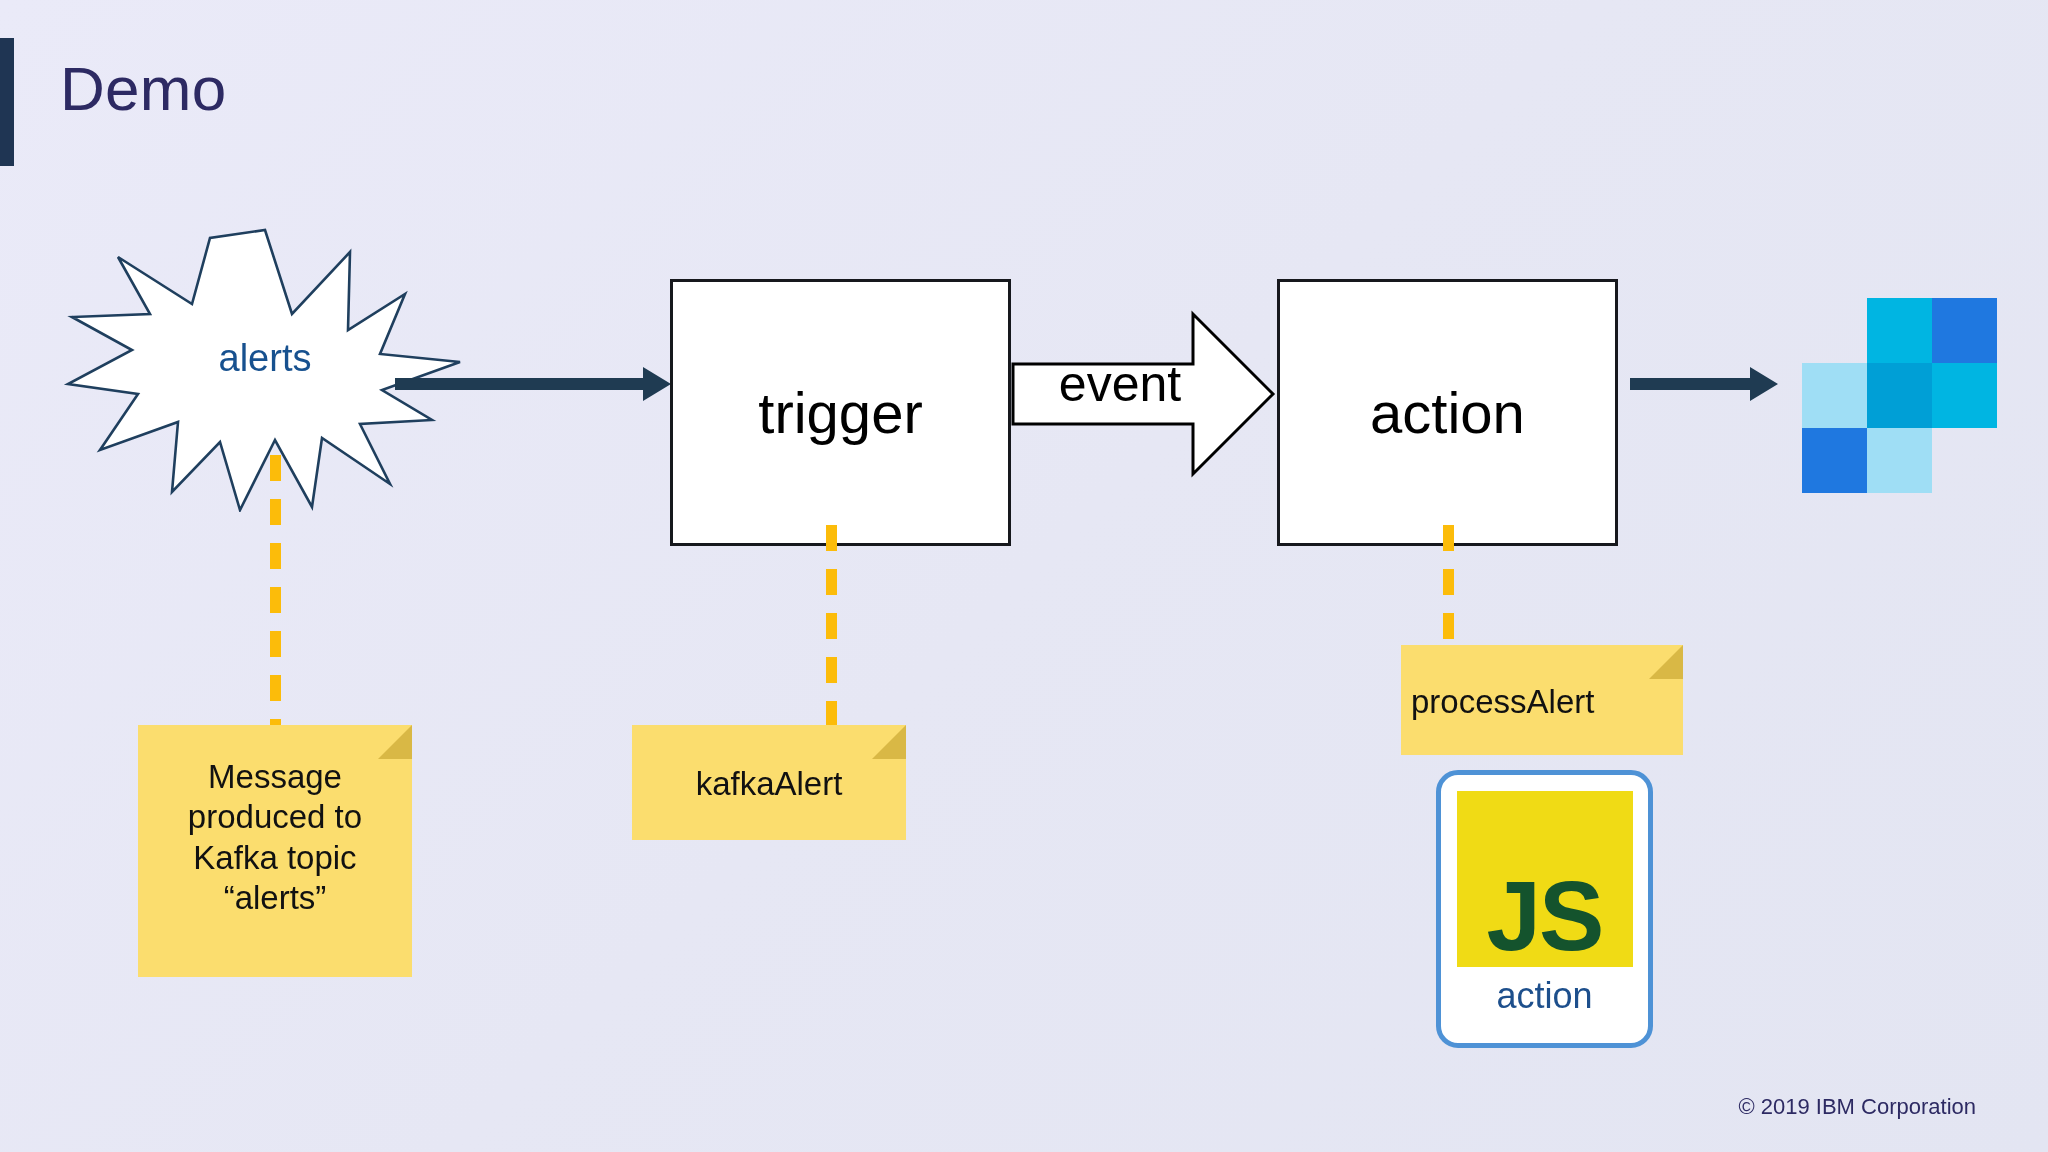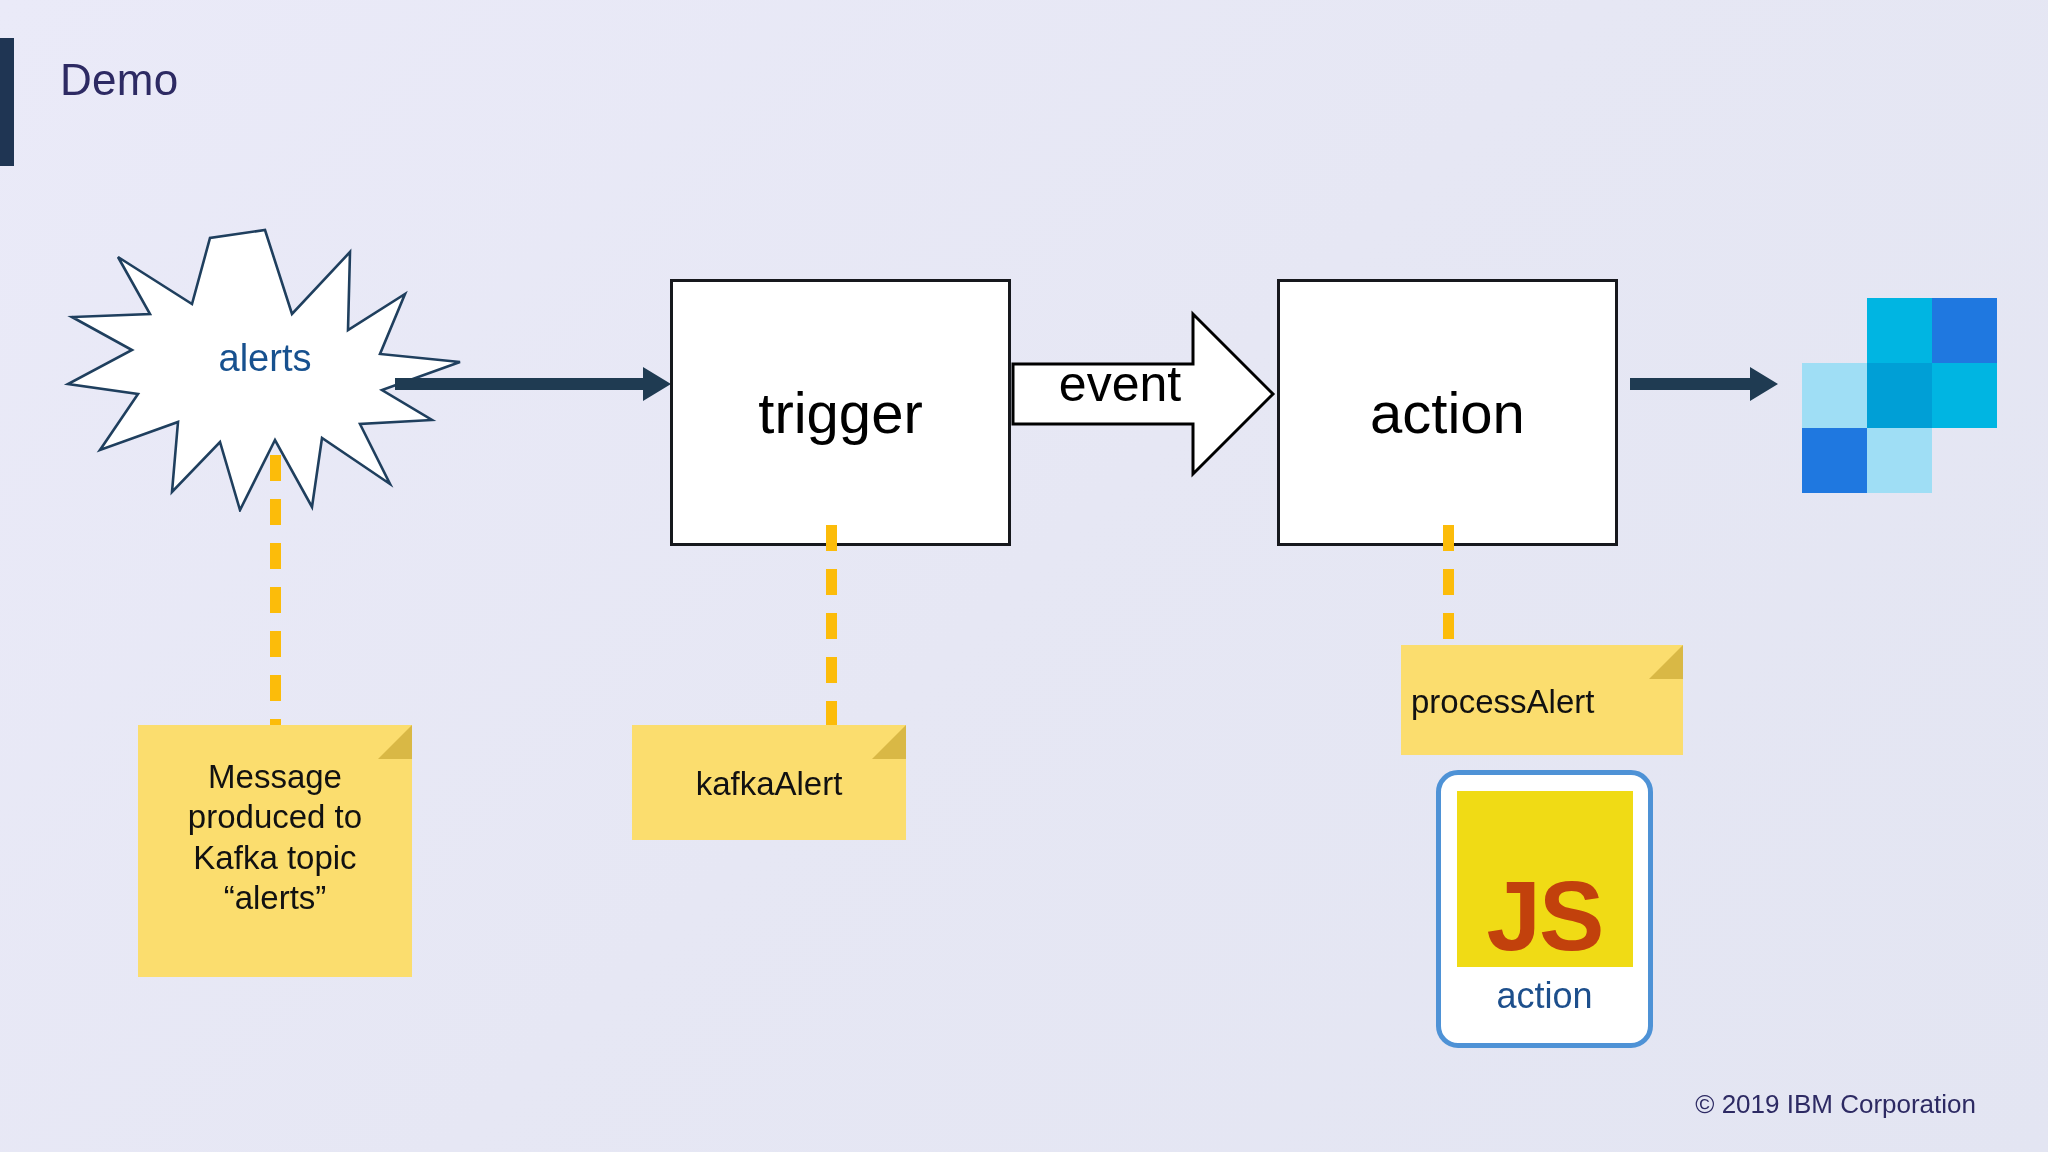--- a/index.html
+++ b/index.html
@@ -22,21 +22,21 @@
     left: 0;
     top: 38px;
     width: 14px;
     height: 128px;
     background: #1f3553;
   }
   #page-title {
     position: absolute;
     left: 60px;
     top: 58px;
-    font-size: 44px;
+    font-size: 62px;
     line-height: 1.0;
     color: #2d2a63;
     letter-spacing: 0.3px;
     font-weight: 400;
     white-space: nowrap;
   }
 
   
   #event-burst {
     position: absolute;
@@ -213,37 +213,37 @@
     width: 176px;
     height: 176px;
     background: #f0db15;
     display: flex;
     align-items: flex-end;
     justify-content: center;
   }
   #js-logo-text {
     font-size: 98px;
     font-weight: bold;
-    color: #c2410c;
+    color: #14532d;
     line-height: 0.92;
     letter-spacing: -2px;
     padding-bottom: 6px;
   }
   #js-action-label {
     margin-top: 8px;
     font-size: 36px;
     color: #1d4f8c;
   }
 
   
   #footer-copyright {
     position: absolute;
     right: 72px;
     bottom: 32px;
-    font-size: 26px;
+    font-size: 22px;
     color: #2d2a63;
   }
 </style>
 </head>
 <body>
 
 <div id="slide" style="background: linear-gradient(135deg, rgb(234, 234, 248) 0%, rgb(230, 231, 244) 50%, rgb(227, 229, 242) 100%);">
 
   <div id="title-accent-bar" style="background: rgb(31, 53, 83);"></div>
   <div id="page-title" style="color: rgb(45, 42, 99);">Demo</div>

